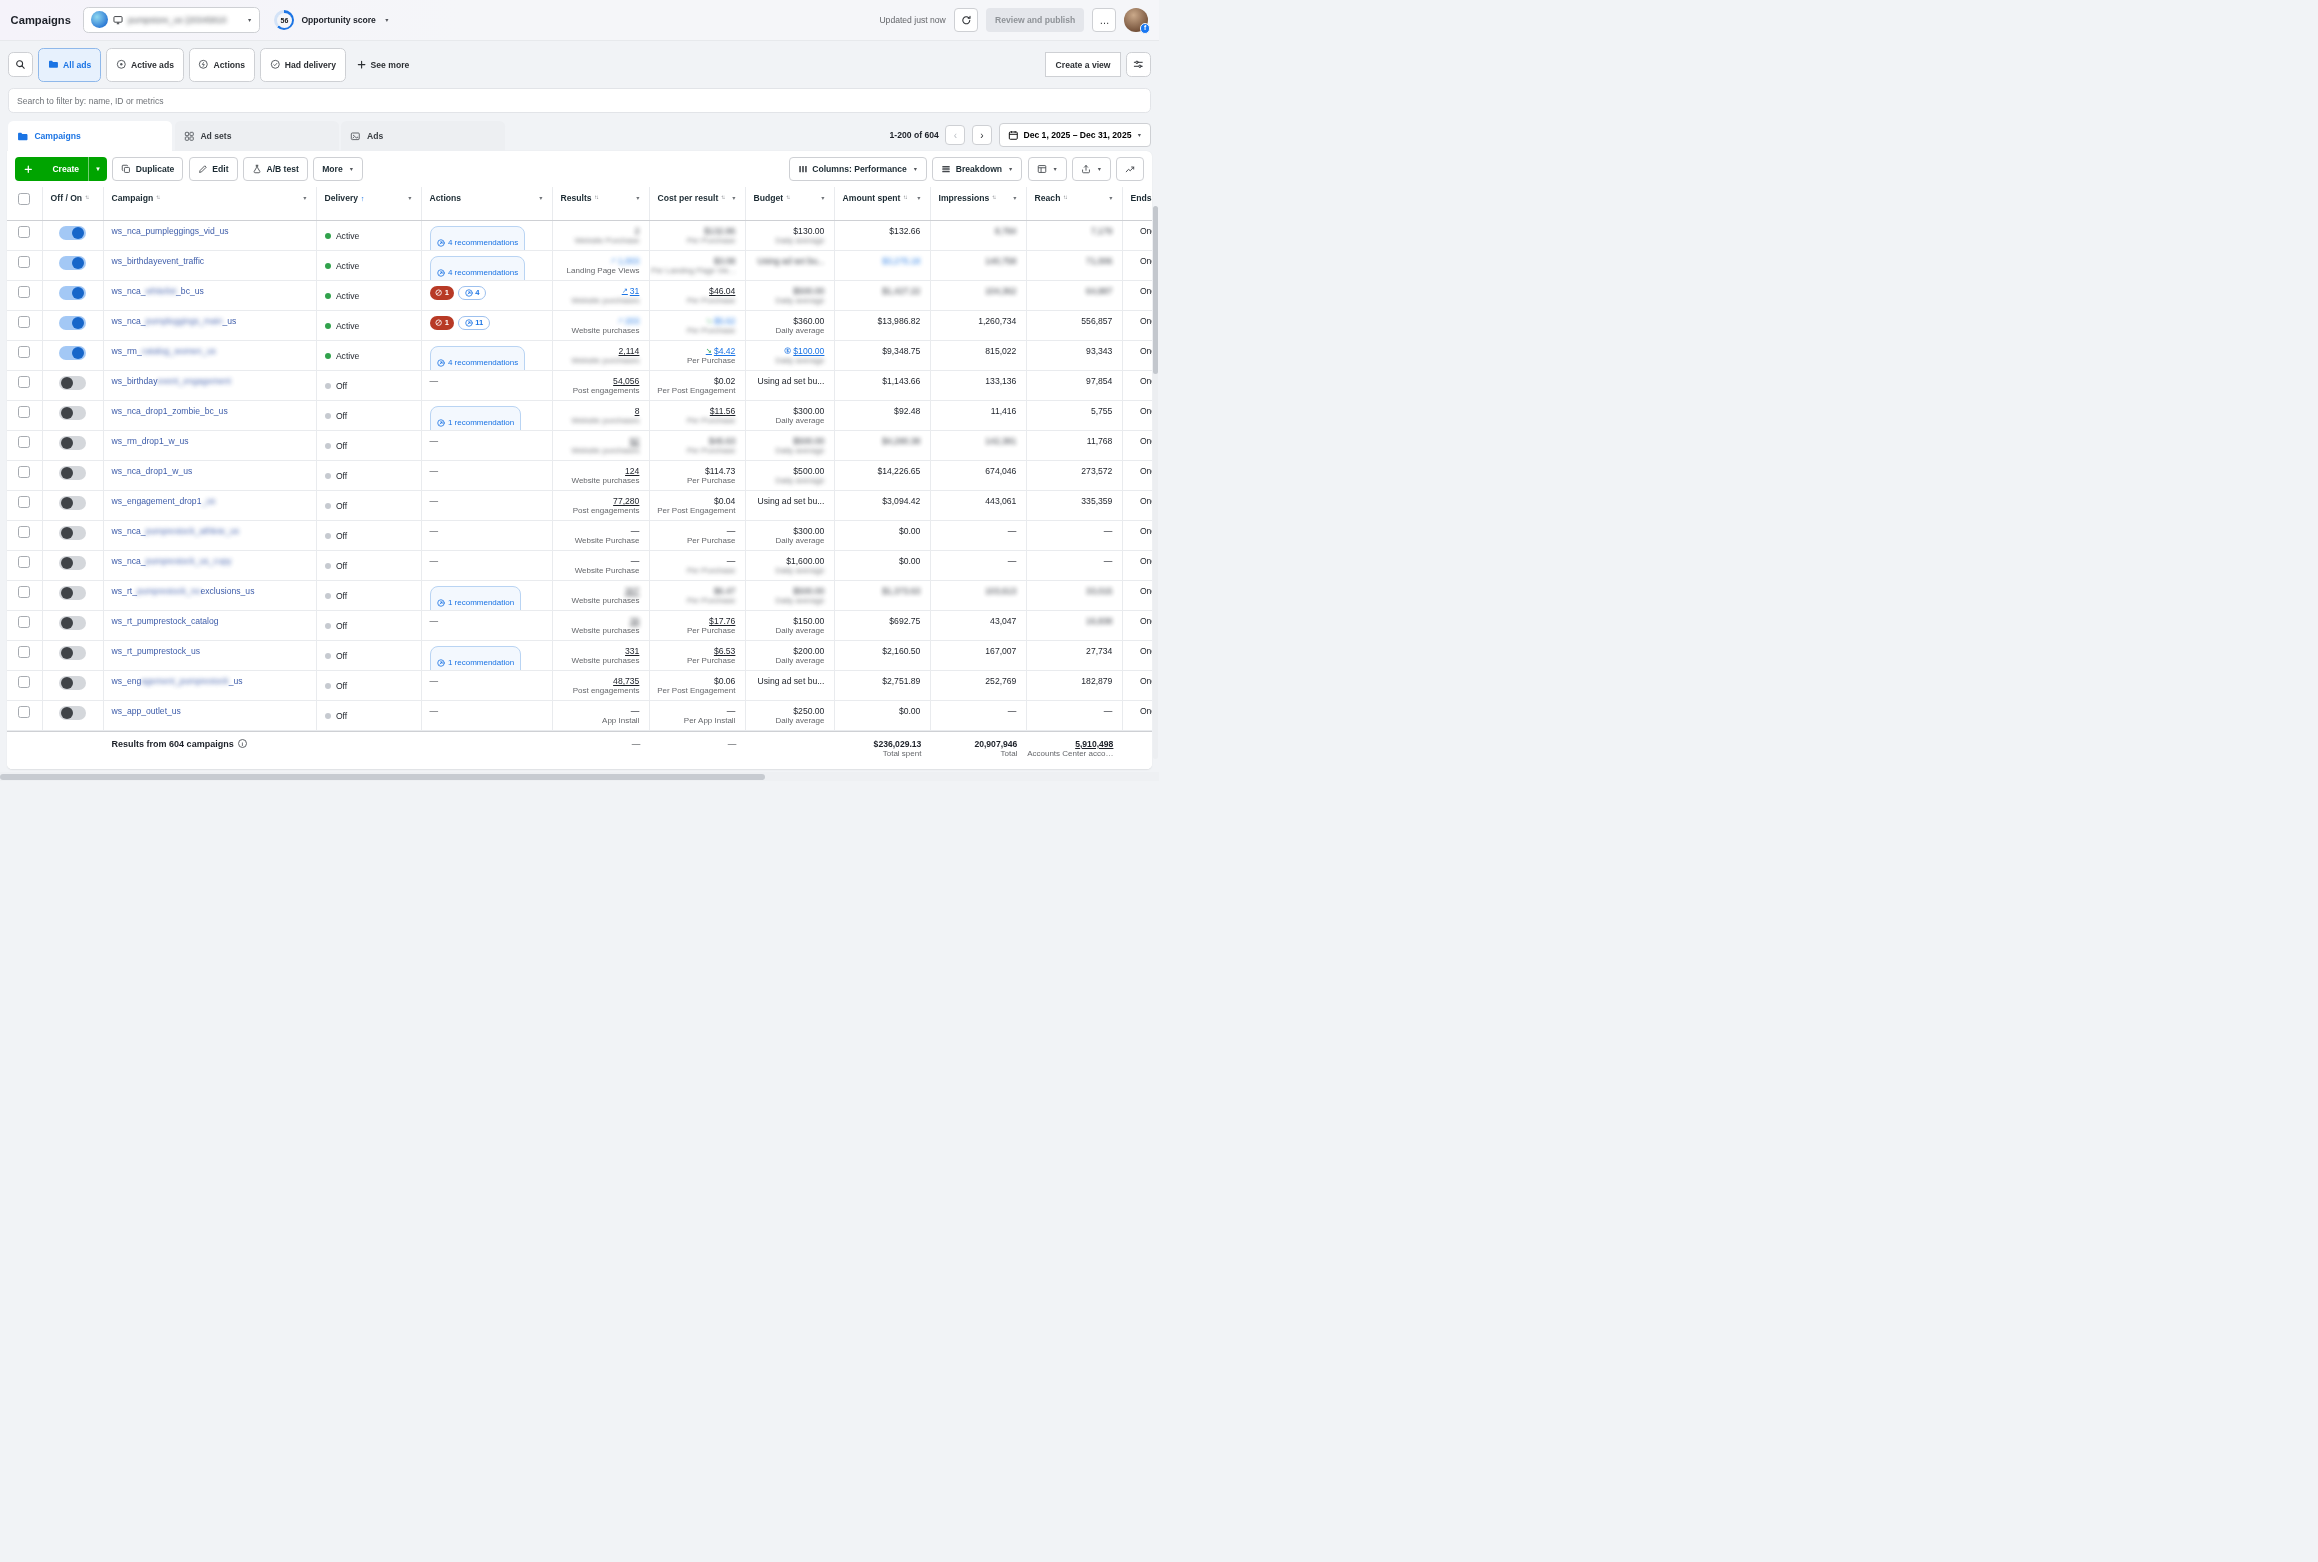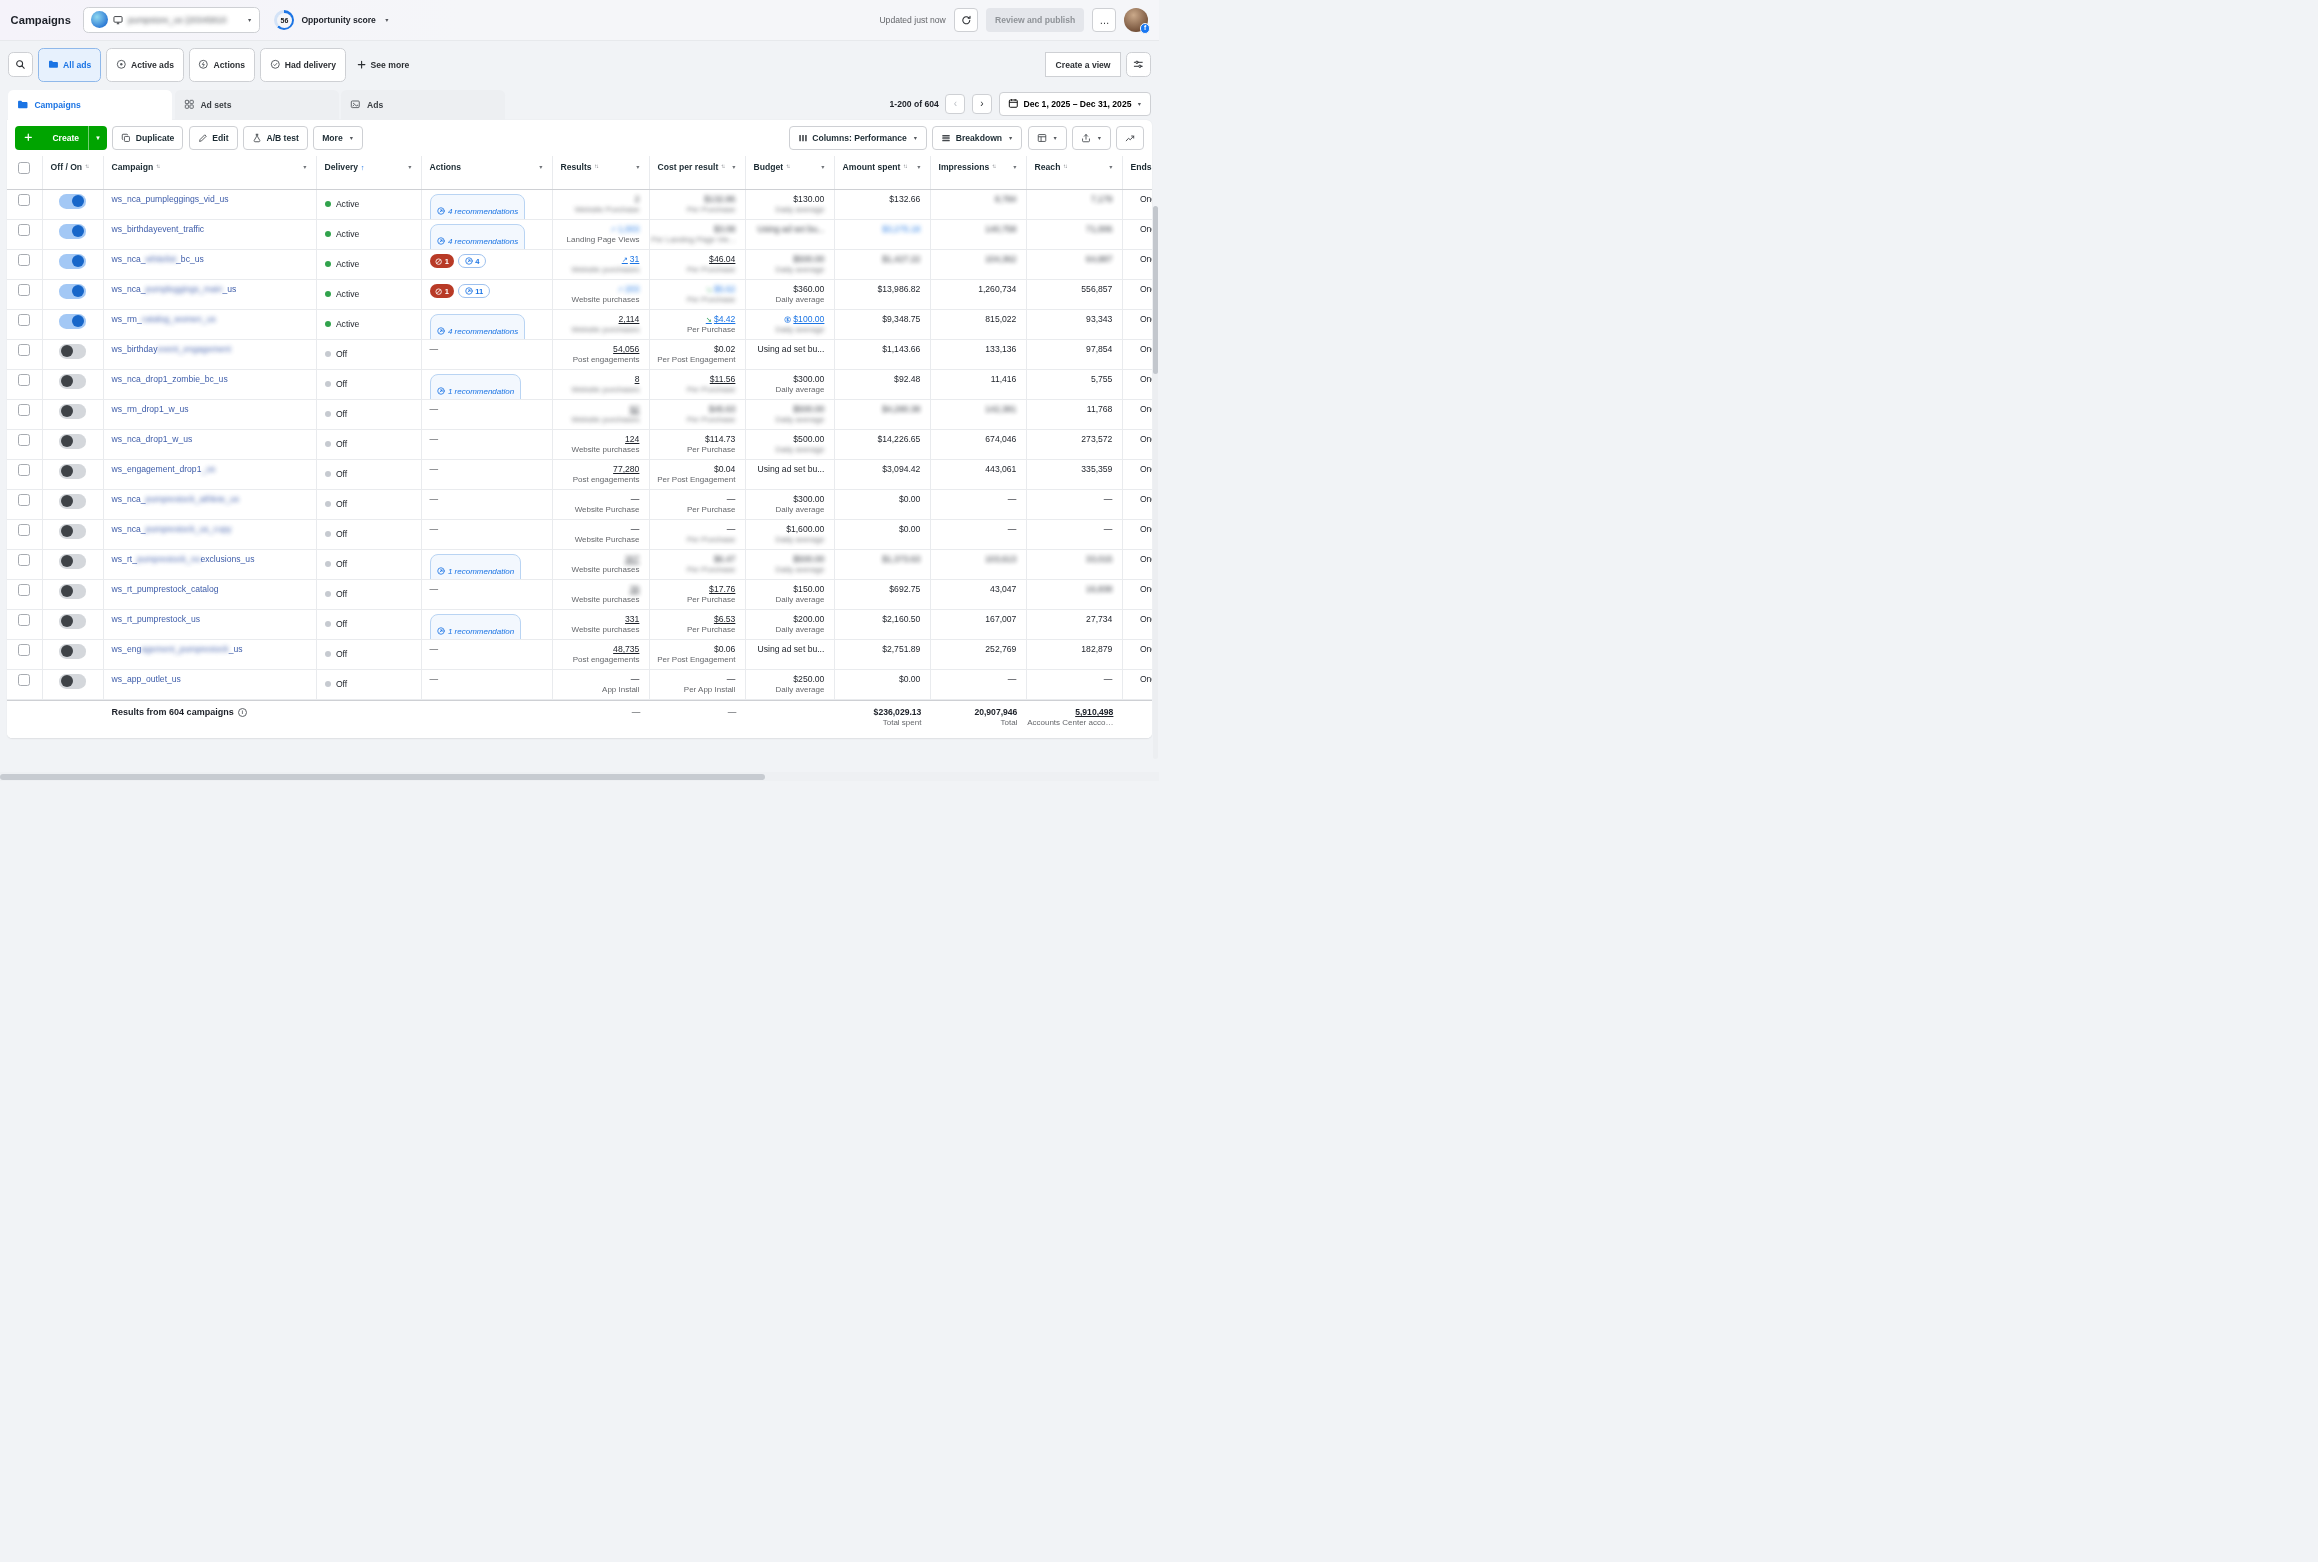--- a/index.html
+++ b/index.html
@@ -93,21 +93,21 @@
   .dash{color:#55585d; font-size:8.6px;}
   .camp{color:var(--link); text-decoration:none; white-space:nowrap; font-size:8.6px; cursor:pointer;}
   .blur{filter:blur(2.3px); opacity:.9;}
   .toggle{position:relative; width:26.4px; height:14.5px; border-radius:7.3px; background:#d4d7db; display:inline-block; cursor:pointer;}
   .toggle .knob{position:absolute; top:1.3px; left:1.3px; width:12px; height:12px; border-radius:50%; background:#3f4347; transition:none;}
   .toggle.on{background:#a3c8f5;}
   .toggle.on .knob{left:auto; right:1.3px; background:#1766c9;}
   .delrow{flex-direction:row !important; align-items:center !important; gap:5.3px;}
   .dot{width:6px; height:6px; border-radius:50%; background:#c6cad0; flex:none;}
   .dot.g{background:var(--green);}
-  .reco-pill{display:inline-flex; align-items:center; gap:3.3px; height:15px; padding:16px 6px; border:0.7px solid #b9d4f3; background:#f3f8fe; color:var(--blue); border-radius:8px; font-size:8px; font-weight:500; cursor:pointer; white-space:nowrap;font-style:italic;}
+  .reco-pill{display:inline-flex; align-items:center; gap:3.3px; height:15px; padding:16px 6px; border:0.7px solid #b9d4f3; background:#f3f8fe; color:var(--blue); border-radius:8px; font-size:8px; font-weight:500; cursor:pointer; white-space:nowrap;}
   .badge-red{display:inline-flex; align-items:center; gap:2.6px; height:14px; padding:0 5.3px; background:var(--red); color:#fff; border-radius:7.3px; font-size:7.6px; font-weight:700; cursor:pointer;}
   .badge-blue{display:inline-flex; align-items:center; gap:2.6px; height:14px; padding:0 5.3px; background:#fff; border:0.7px solid #9ec1ee; color:var(--blue); border-radius:7.3px; font-size:7.6px; font-weight:700; cursor:pointer;}
   .badges{flex-direction:row !important; gap:4px;}
   .trend{font-size:7.3px;}
   .trend.up{color:var(--blue);}
   .trend.down{color:#2e9e5b;}
   .bicon{display:inline-flex; color:var(--blue);}
   .tfoot{border-top:0.7px solid var(--border); background:#fff; min-height:38px;}
   .tfoot .td{border-right:none; padding-top:6.6px;}
   .foot-label{display:flex; align-items:center; gap:4px; font-weight:700; font-size:9px;}
@@ -222,20 +222,23 @@
           <svg width="10.6" height="10.6" viewBox="0 0 16 16" fill="none" stroke="currentColor" stroke-width="1.5" stroke-linecap="round">
               <path d="M2 5h12M2 11h12"></path>
               <circle cx="6" cy="5" r="1.8" fill="#fff"></circle>
               <circle cx="10.5" cy="11" r="1.8" fill="#fff"></circle>
             </svg>
         </span>
       </button>
     </div>
   </div>
 
+  <div class="searchbar">
+    <input type="text" placeholder="Search to filter by: name, ID or metrics" style="">
+  </div>
 
   <div class="tabsrow">
     <div class="tab active">
       <span class="fi">
         <svg width="11.2" height="11.2" viewBox="0 0 16 16">
             <path d="M1.5 4.2c0-.9.7-1.6 1.6-1.6h3l1.4 1.8h5.9c.9 0 1.6.7 1.6 1.6v5.8c0 .9-.7 1.6-1.6 1.6H3.1c-.9 0-1.6-.7-1.6-1.6V4.2z" fill="currentColor"></path>
           </svg>
       </span>
       <span>Campaigns</span>
     </div>

